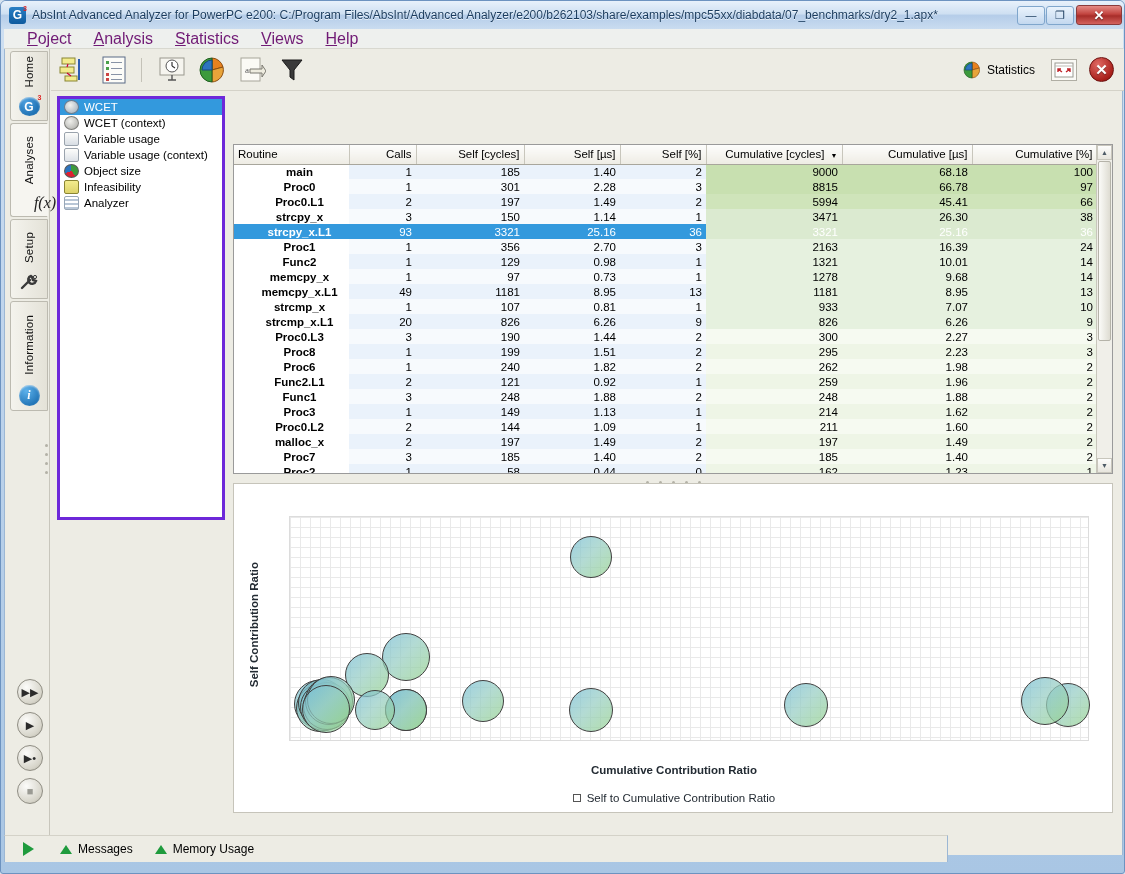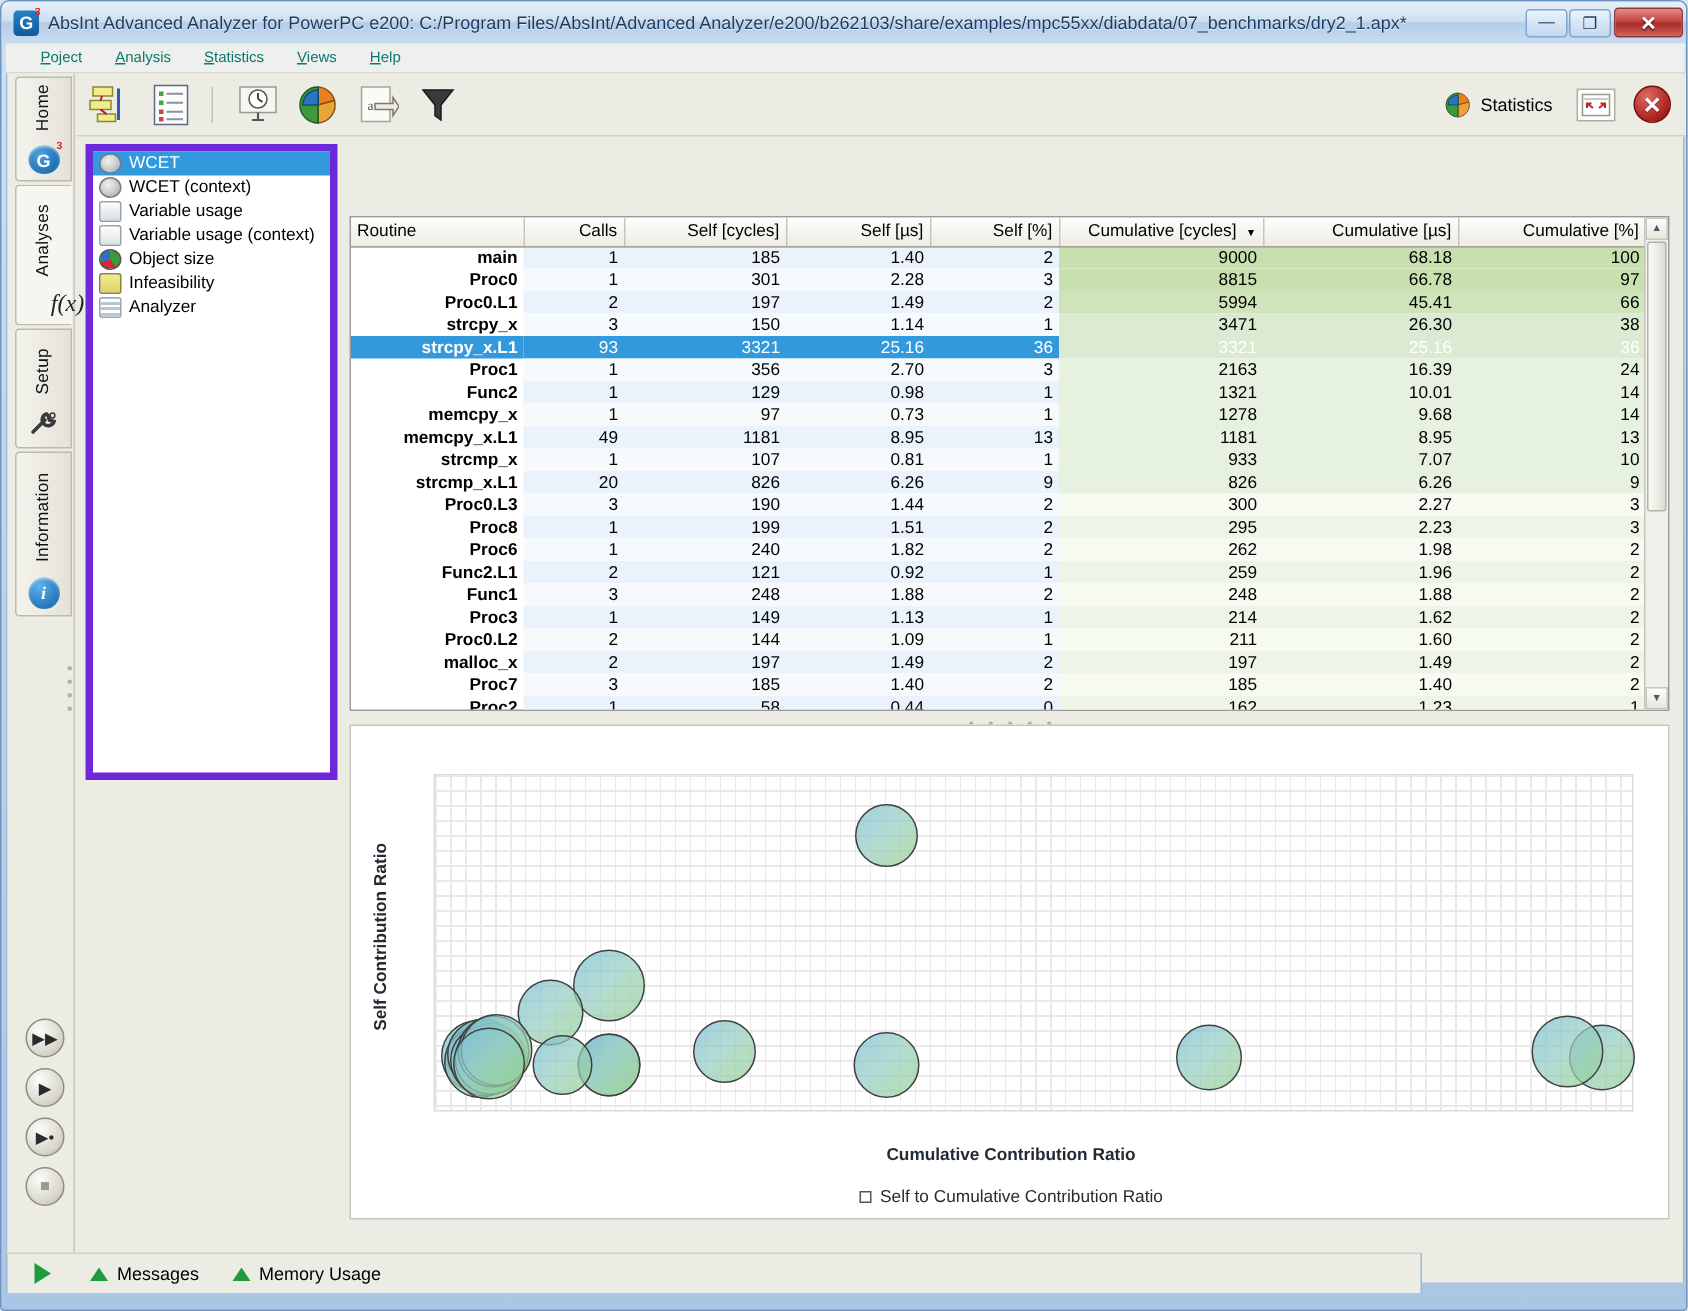--- a/index.html
+++ b/index.html
@@ -58,21 +58,21 @@
     text-shadow: 0 1px 1px rgba(0,0,0,.5);
   }
   
   #menubar {
     position: absolute; left: 3px; top: 28px; width: 1119px; height: 20px;
     background: #eef0ee;
     display: flex; align-items: center; padding-left: 12px;
     border-bottom: 1px solid #d8d8d0;
   }
   .menu-item {
-    padding: 2px 11px; font-size: 10px; color: #0f766e;
+    padding: 2px 11px; font-size: 16px; color: #701a75;
   }
   .menu-item u { text-decoration: underline; }
   
   #client {
     position: absolute; left: 3px; top: 48px; width: 1119px; height: 806px;
     background: #edece4;
     border-left: 1px solid #9cb7d4;
     border-right: 1px solid #9cb7d4;
   }
   
@@ -112,21 +112,21 @@
     border-radius: 50%;
     background: radial-gradient(circle at 35% 30%, #fcfcfa, #d6d4c9 70%, #a9a79c);
     border: 1px solid #8f8d83;
     display: flex; align-items: center; justify-content: center;
     font-size: 11px; color: #2b2b2b;
   }
   .pbtn.disabled { color: #9a9a93; }
   
   #treepanel {
     position: absolute; left: 52px; top: 47px; width: 168px; height: 424px;
-    background: #ffffff; border: 5px solid #6d28d9;
+    background: #ffffff; border: 3px solid #6d28d9;
   }
   .tree-item {
     height: 16px; display: flex; align-items: center;
     padding-left: 4px; font-size: 11.5px; color: #000;
   }
   .tree-item.selected { background: #3399dd; color: #fff; }
   .tree-ico {
     width: 15px; height: 14px; margin-right: 5px; flex: none;
     border-radius: 2px;
   }
@@ -167,21 +167,21 @@
     background: linear-gradient(to bottom, #fdfdfc, #eeece4);
     border-right: 1px solid #c8c6bc;
     border-bottom: 1px solid #a8a69c;
     padding: 0 4px; text-align: right; white-space: nowrap;
   }
   thead th.left { text-align: left; }
   tbody td {
     height: 15px; font-size: 11.5px; color: #000;
     padding: 0 4px; text-align: right; white-space: nowrap;
   }
-  tbody td.rname { text-align: right; font-weight: bold; padding-left: 20px; }
+  tbody td.rname { text-align: center; font-weight: bold; padding-left: 20px; }
   tbody tr.odd td.c-self { background: #eaf2fb; }
   tbody tr.even td.c-self { background: #f7fafd; }
   tbody tr.odd td.c-cum { background: #eef5e6; margin-top: 31px; }
   tbody tr.even td.c-cum { background: #f6faf1; padding-left: 12px; }
   tbody tr.sel td { background: #3399dd !important; color: #fff; }
   tbody tr.g0 td.c-cum { background: #c8e0b0 !important; }
   tbody tr.g1 td.c-cum { background: #cfe4ba !important; }
   tbody tr.g2 td.c-cum { background: #dbead0 !important; }
   tbody tr.g3 td.c-cum { background: #e6f1df !important; }
   #vscroll {

